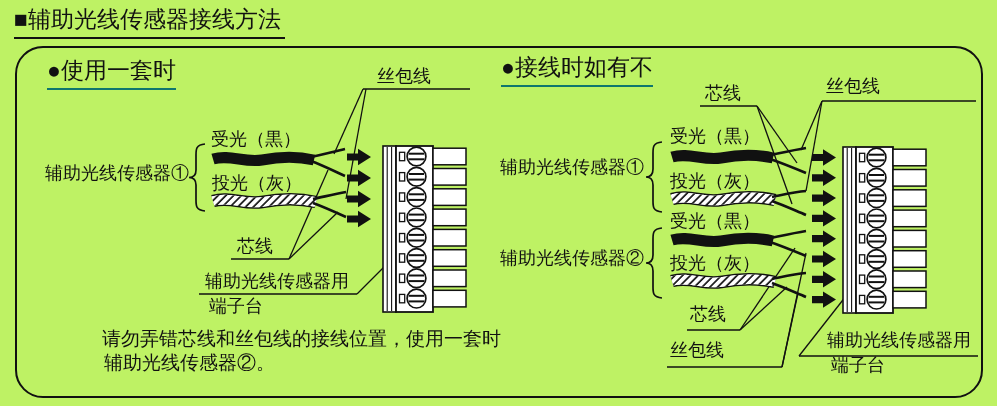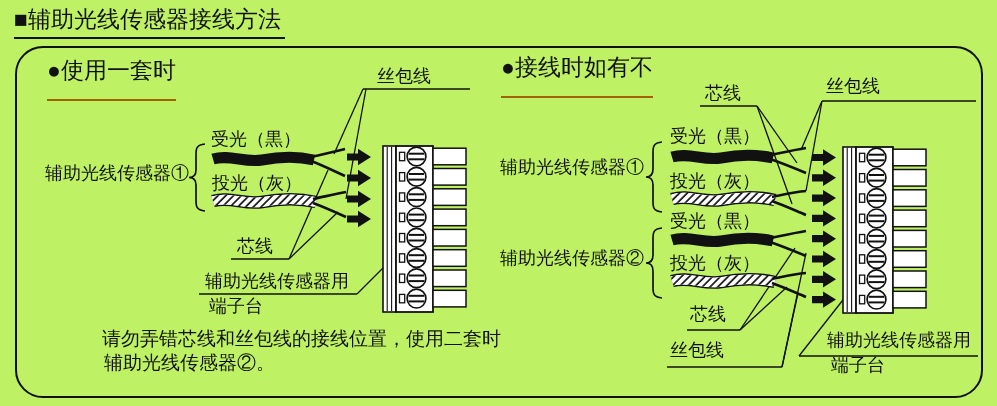--- a/index.html
+++ b/index.html
@@ -7,21 +7,21 @@
     position:relative;width:997px;height:406px;background:#bef264;overflow:hidden;
     font-family:"Liberation Serif", serif;color:#111;
   }
   .lbl{position:absolute;font-size:18px;line-height:1.15;white-space:nowrap;color:#111;}
   .title{
     position:absolute;left:14px;top:6px;font-size:23px;line-height:1.2;white-space:nowrap;
     border-bottom:2.5px solid #111;padding-bottom:3px;padding-right:4px;
   }
   .hd{
     position:absolute;font-size:23px;line-height:1.2;white-space:nowrap;
-    border-bottom:2px solid #a16207;padding-bottom:14px;
+    border-bottom:2px solid #0f766e;padding-bottom:3px;
   }
   .frame{
     position:absolute;left:15px;top:46px;width:964px;height:348px;
     border:2.5px solid #111;border-radius:28px;background:transparent;
   }
   .gfx{position:absolute;left:0;top:0;width:997px;height:406px;}
   .note{font-size:19px;}
 </style>
 </head>
 <body>
@@ -184,16 +184,16 @@
   <div class="lbl" style="left:500px;top:157px;">辅助光线传感器①</div>
   <div class="lbl" style="left:670px;top:171px;">投光（灰）</div>
   <div class="lbl" style="left:670px;top:211px;">受光（黒）</div>
   <div class="lbl" style="left:500px;top:248px;text-align:right;">辅助光线传感器②</div>
   <div class="lbl" style="left:670px;top:253px;">投光（灰）</div>
   <div class="lbl" style="left:690px;top:304px;">芯线</div>
   <div class="lbl" style="left:670px;top:340px;">丝包线</div>
   <div class="lbl" style="left:827px;top:330px;">辅助光线传感器用</div>
   <div class="lbl" style="left:831px;top:355px;">端子台</div>
 
-  <div class="lbl note" style="left:102px;top:328px;">请勿弄错芯线和丝包线的接线位置，使用二套时</div>
+  <div class="lbl note" style="left:102px;top:328px;">请勿弄错芯线和丝包线的接线位置，使用一套时</div>
   <div class="lbl note" style="left:104px;top:352px;">辅助光线传感器②。</div>
 
 </div>
 
 </body></html>

